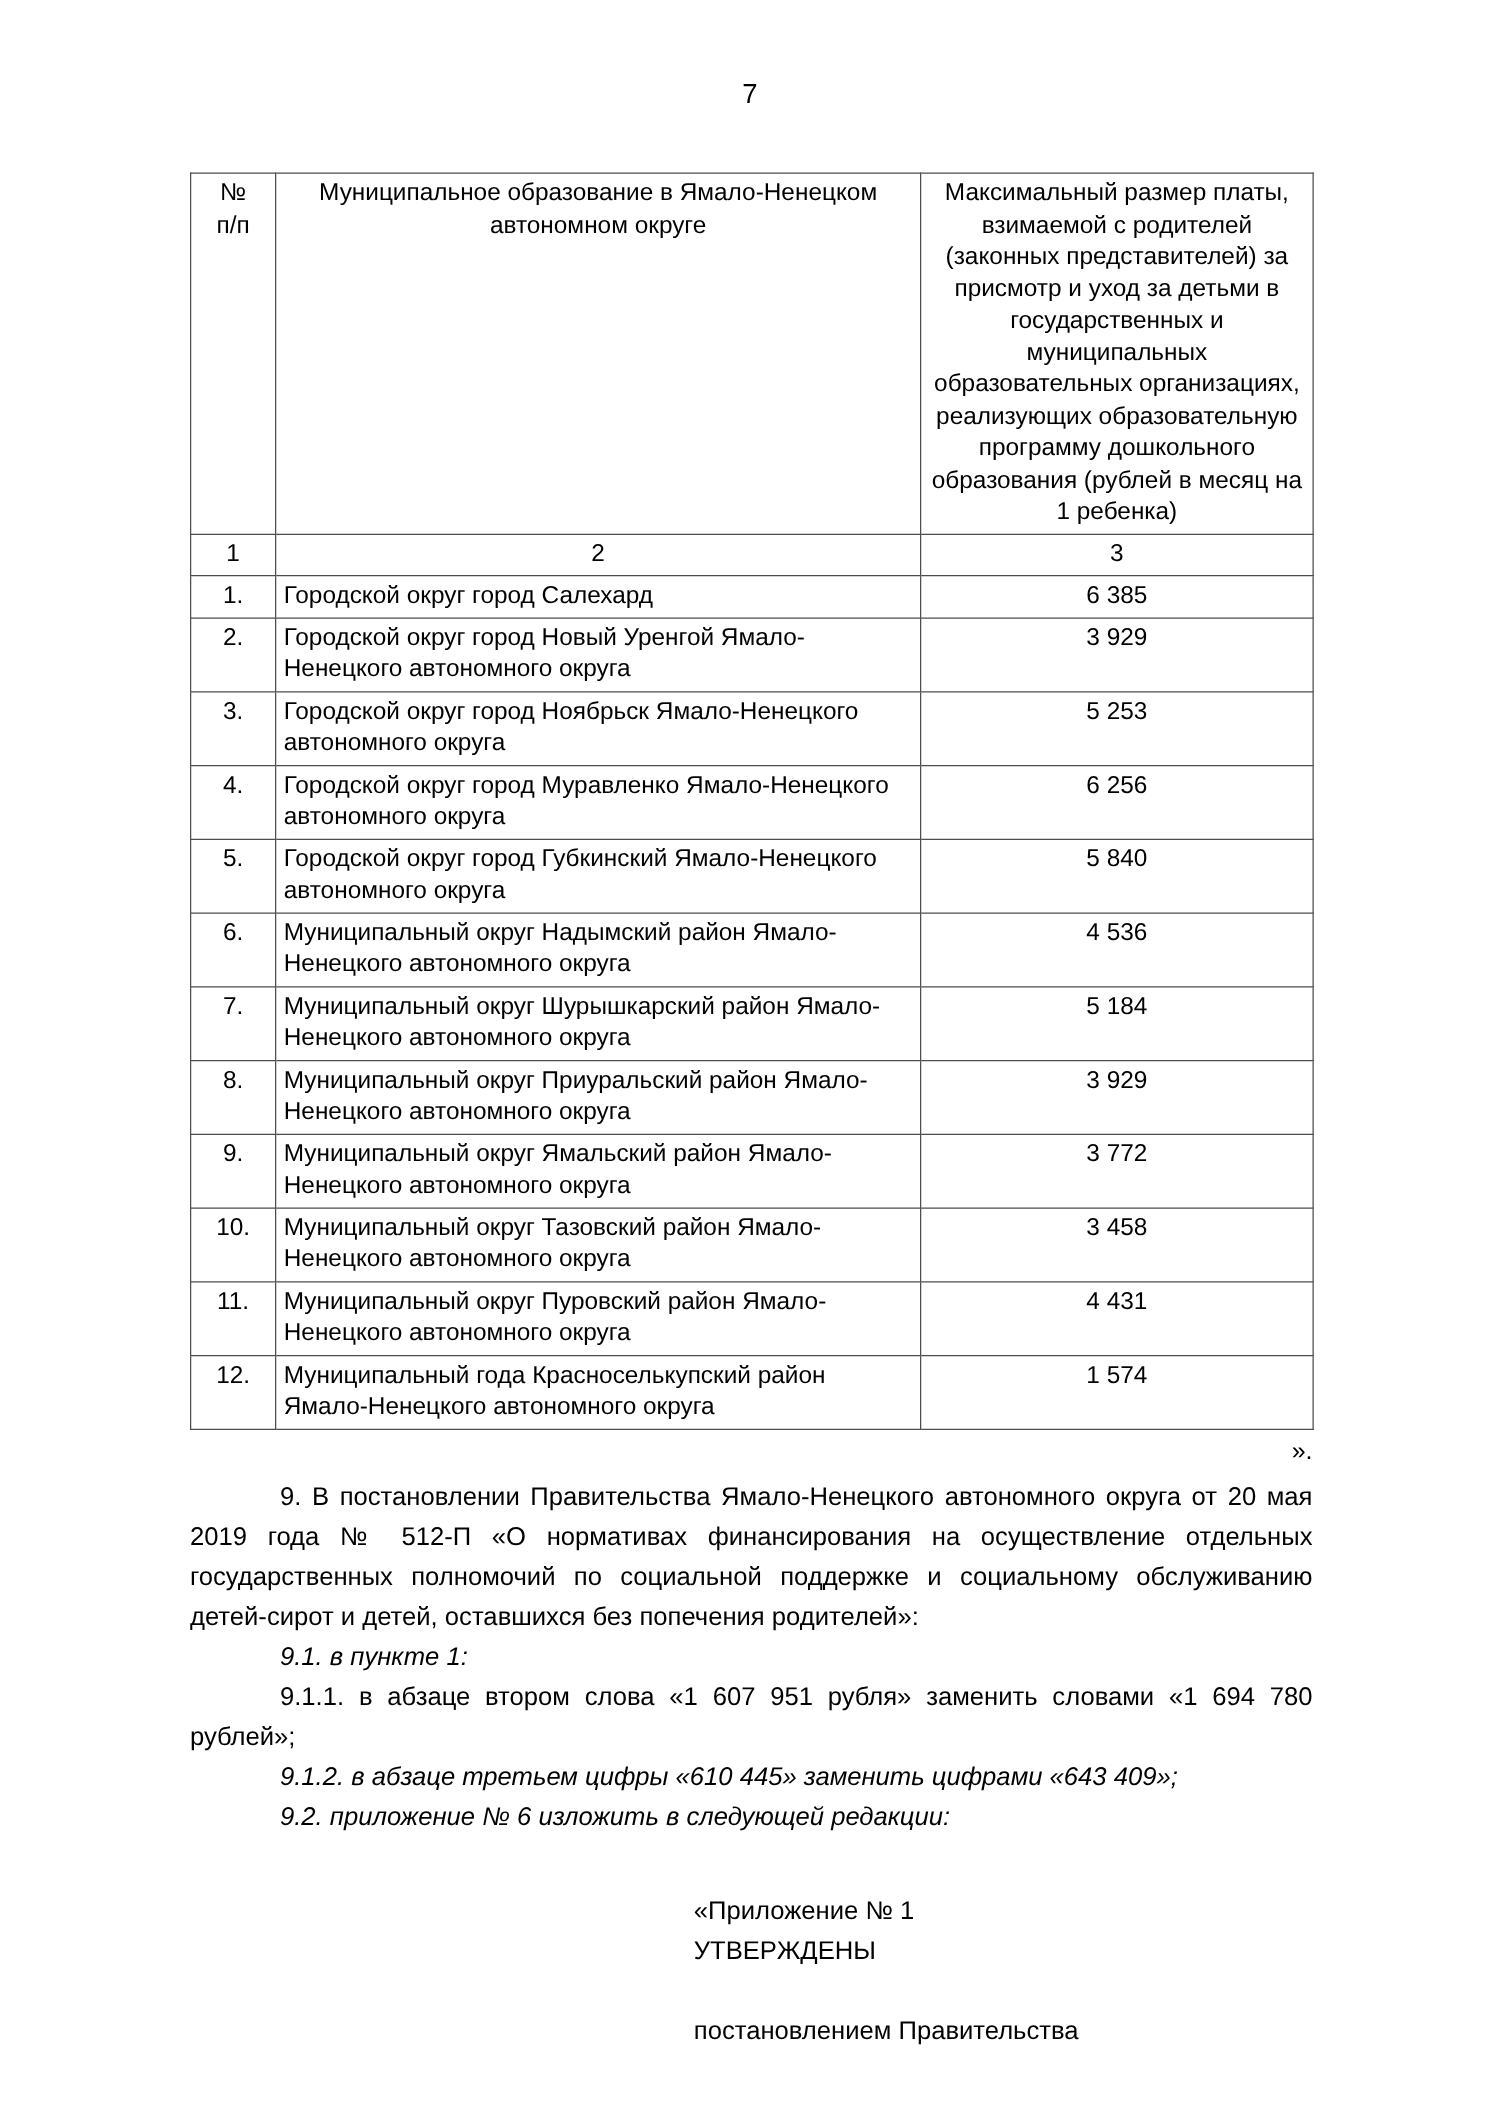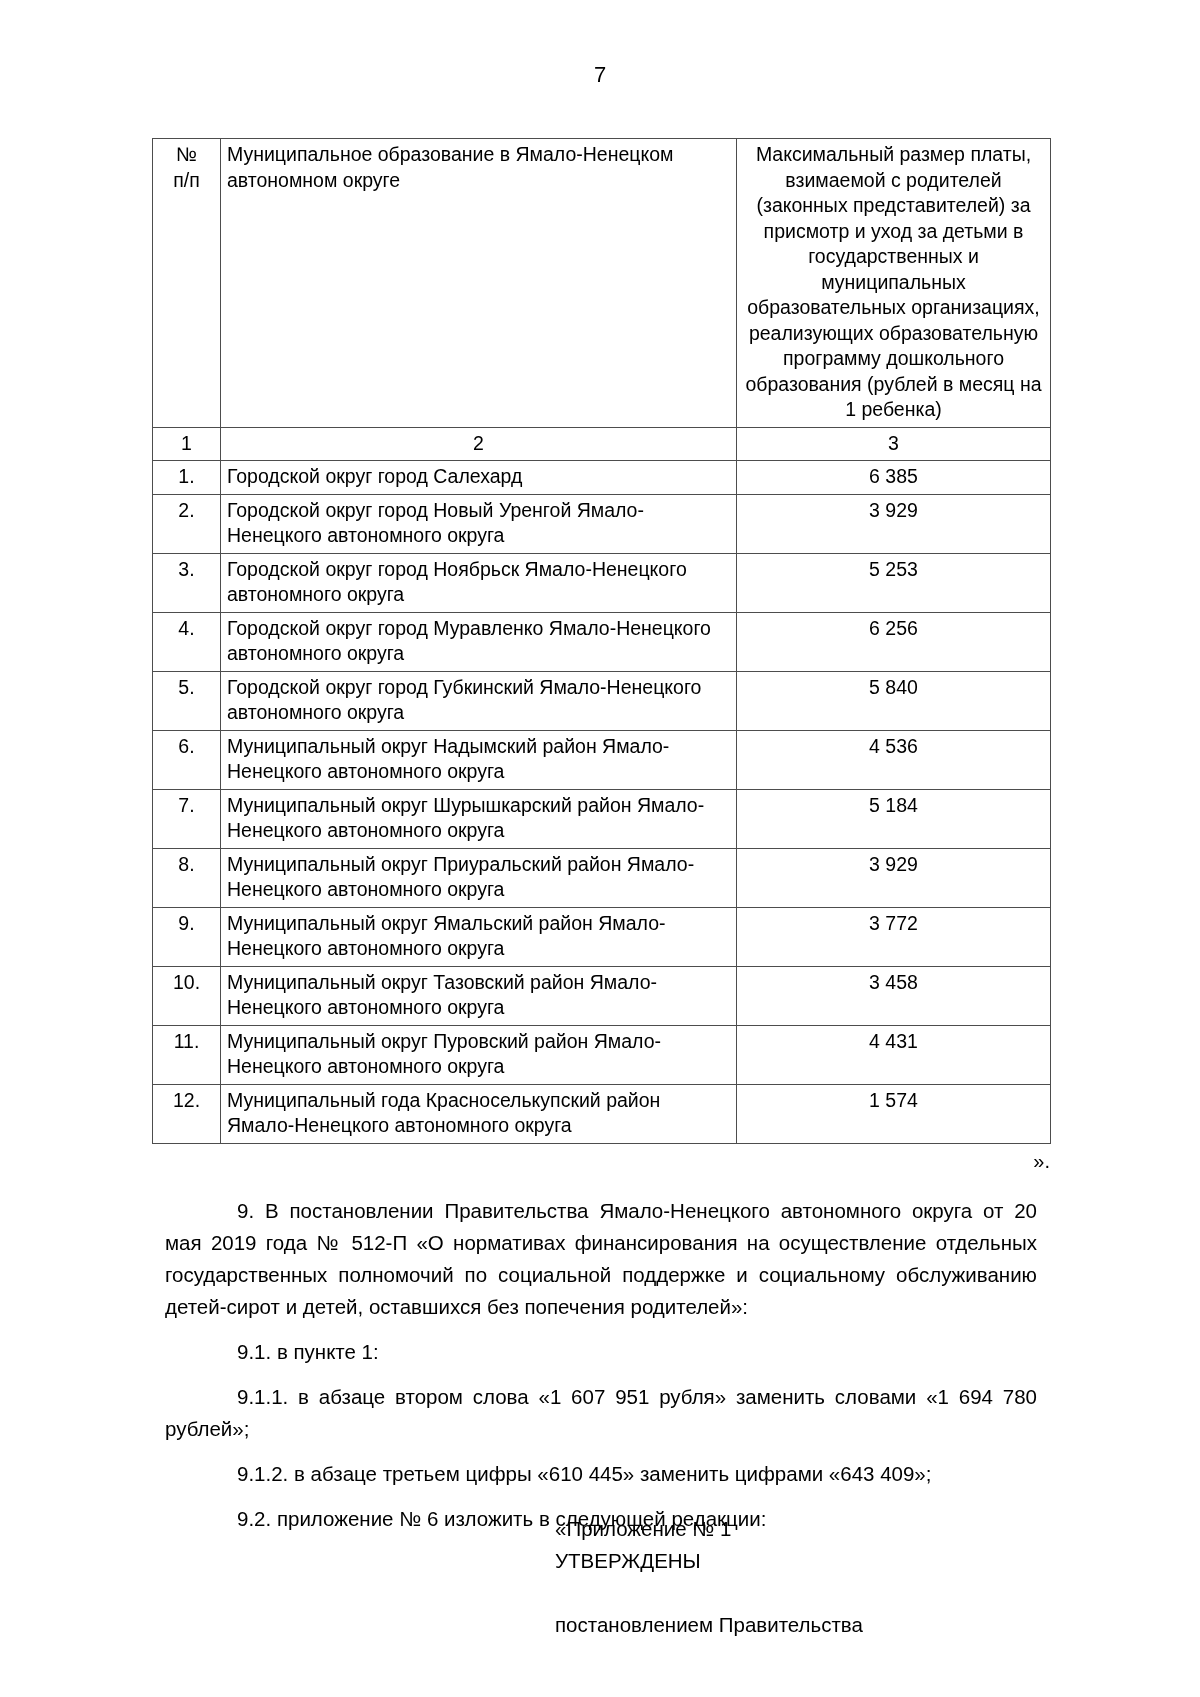--- a/index.html
+++ b/index.html
@@ -48,21 +48,21 @@
     font-size: 19.5px;
     line-height: 25.5px;
     vertical-align: top;
     padding: 3px 6px 4px 6px;
   }
   col.c1 { width: 68px; }
   col.c2 { width: 516px; }
   col.c3 { width: 314px; }
 
   .hdr-num { text-align: center; }
-  .hdr-name { }
+  .hdr-name { text-align: center; }
   .hdr-val  { text-align: center; }
 
   .numrow td { text-align: center; padding-top: 1px; padding-bottom: 2px; }
 
   td.idx { text-align: center; white-space: nowrap; }
   td.name { text-align: left; }
   td.val  { text-align: center; }
 
   .closing-quote {
     position: absolute;
@@ -76,29 +76,30 @@
 
   .body-text {
     position: absolute;
     top: 1182px;
     left: 152px;
     width: 898px;
     font-size: 20.5px;
     line-height: 32px;
   }
   .body-text p {
-    margin: 13px;
+    margin: 0;
     text-align: justify;
     text-justify: inter-word;
   }
   .body-text p.ind {
     text-indent: 72px;
   }
   .body-text p.noj {
     text-align: left;
+    font-style: italic;
   }
   .center-block {
     position: absolute;
     top: 1513px;
     left: 152px;
     width: 898px;
     font-size: 20.5px;
     line-height: 32px;
   }
   .center-block p {

